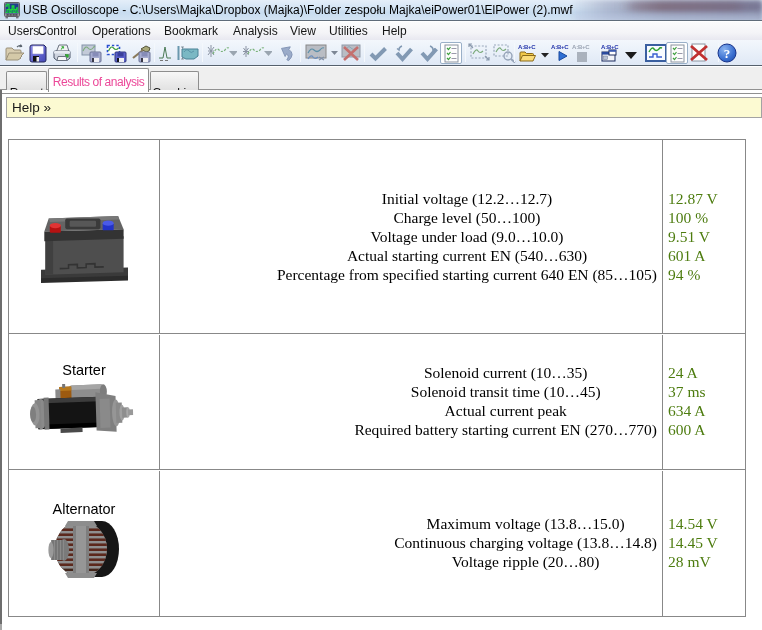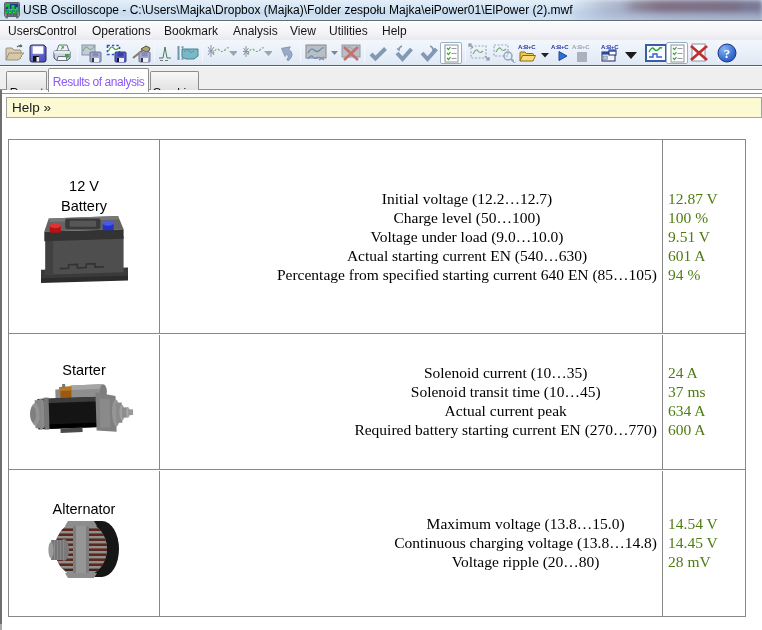--- a/index.html
+++ b/index.html
@@ -33,21 +33,21 @@
 .ticon { position:absolute; top:3px; }
 
 
 #tabstrip { left:0; top:67px; width:762px; height:23px; background:#efefef; }
 #tabline { left:0; top:22px; width:762px; height:1px; background:#919191; }
 .tab { position:absolute; top:4px; height:19px; border:1px solid #8e8e8e; border-bottom:none;
   border-radius:2px 2px 0 0; background:linear-gradient(to bottom,#f7f7f7,#e2e2e2);
   font-size:12px; letter-spacing:-0.45px; color:#111; text-align:center; padding-top:14px; white-space:nowrap; overflow:hidden; }
 #tabactive { position:absolute; left:48px; top:1px; width:101px; height:24px;
   border:1px solid #8e8e8e; border-bottom:none; border-radius:2px 2px 0 0;
-  background:#fff; z-index:5; font-size:12px; letter-spacing:-0.45px; color:#8b5cf6; text-align:center; padding-top:6px; white-space:nowrap; }
+  background:#fff; z-index:5; font-size:12px; letter-spacing:-0.45px; color:#ec4899; text-align:center; padding-top:6px; white-space:nowrap; }
 
 
 #content { left:0; top:90px; width:762px; height:540px; background:#fff; }
 #leftedge { left:0; top:0px; width:2px; height:534px; background:#6e6e6e; }
 #helpbar { left:6px; top:7px; width:756px; height:21px; background:#fcfad2; border:1px solid #a3a3a3;
   font-size:13.5px; color:#1a1a1a; padding:2px 0 0 5px; }
 
 
 #tbl { left:8px; top:49px; width:738px; height:478px; border:1px solid #888888; }
 .hline { position:absolute; left:0; width:736px; height:1px; background:#888888; }
@@ -295,21 +295,20 @@
     <div class="abs" id="tbl">
       <div class="hline" style="top:193px"></div>
       <div class="hline" style="top:329px"></div>
       <div class="vline" style="left:150px;top:0;height:193px"></div>
       <div class="vline" style="left:653px;top:0;height:193px"></div>
       <div class="vline" style="left:150px;top:195px;height:134px"></div>
       <div class="vline" style="left:653px;top:195px;height:134px"></div>
       <div class="vline" style="left:150px;top:331px;height:145px"></div>
       <div class="vline" style="left:653px;top:331px;height:145px"></div>
 
-      <div class="cap" style="top:36px;line-height:20px">12 V<br>Battery</div>
       <svg class="abs" style="left:32px;top:76px" width="87" height="67" viewBox="5 8 79 56" preserveAspectRatio="none">
         <polygon points="5,53 84,51 84,60 5,62" fill="#3a3a3a"></polygon>
         <polygon points="5,60 84,58 84,62 5,64" fill="#2c2c2c"></polygon>
         <polygon points="9,27 80,25 80,55 9,57" fill="#4e4e4e"></polygon>
         <polygon points="9,27 16,27 16,57 9,57" fill="#404040"></polygon>
         <polygon points="12,10 75,8 80,19 8,21" fill="#646464"></polygon>
         <polygon points="12,10 75,8 76,11 13,13" fill="#787878"></polygon>
         <polygon points="8,21 80,19 80,27 8,29" fill="#333333"></polygon>
         <rect x="27" y="10" width="32" height="9" rx="1.5" fill="#3a3a3a"></rect>
         <rect x="31" y="12" width="24" height="5" rx="1" fill="#575757"></rect>

